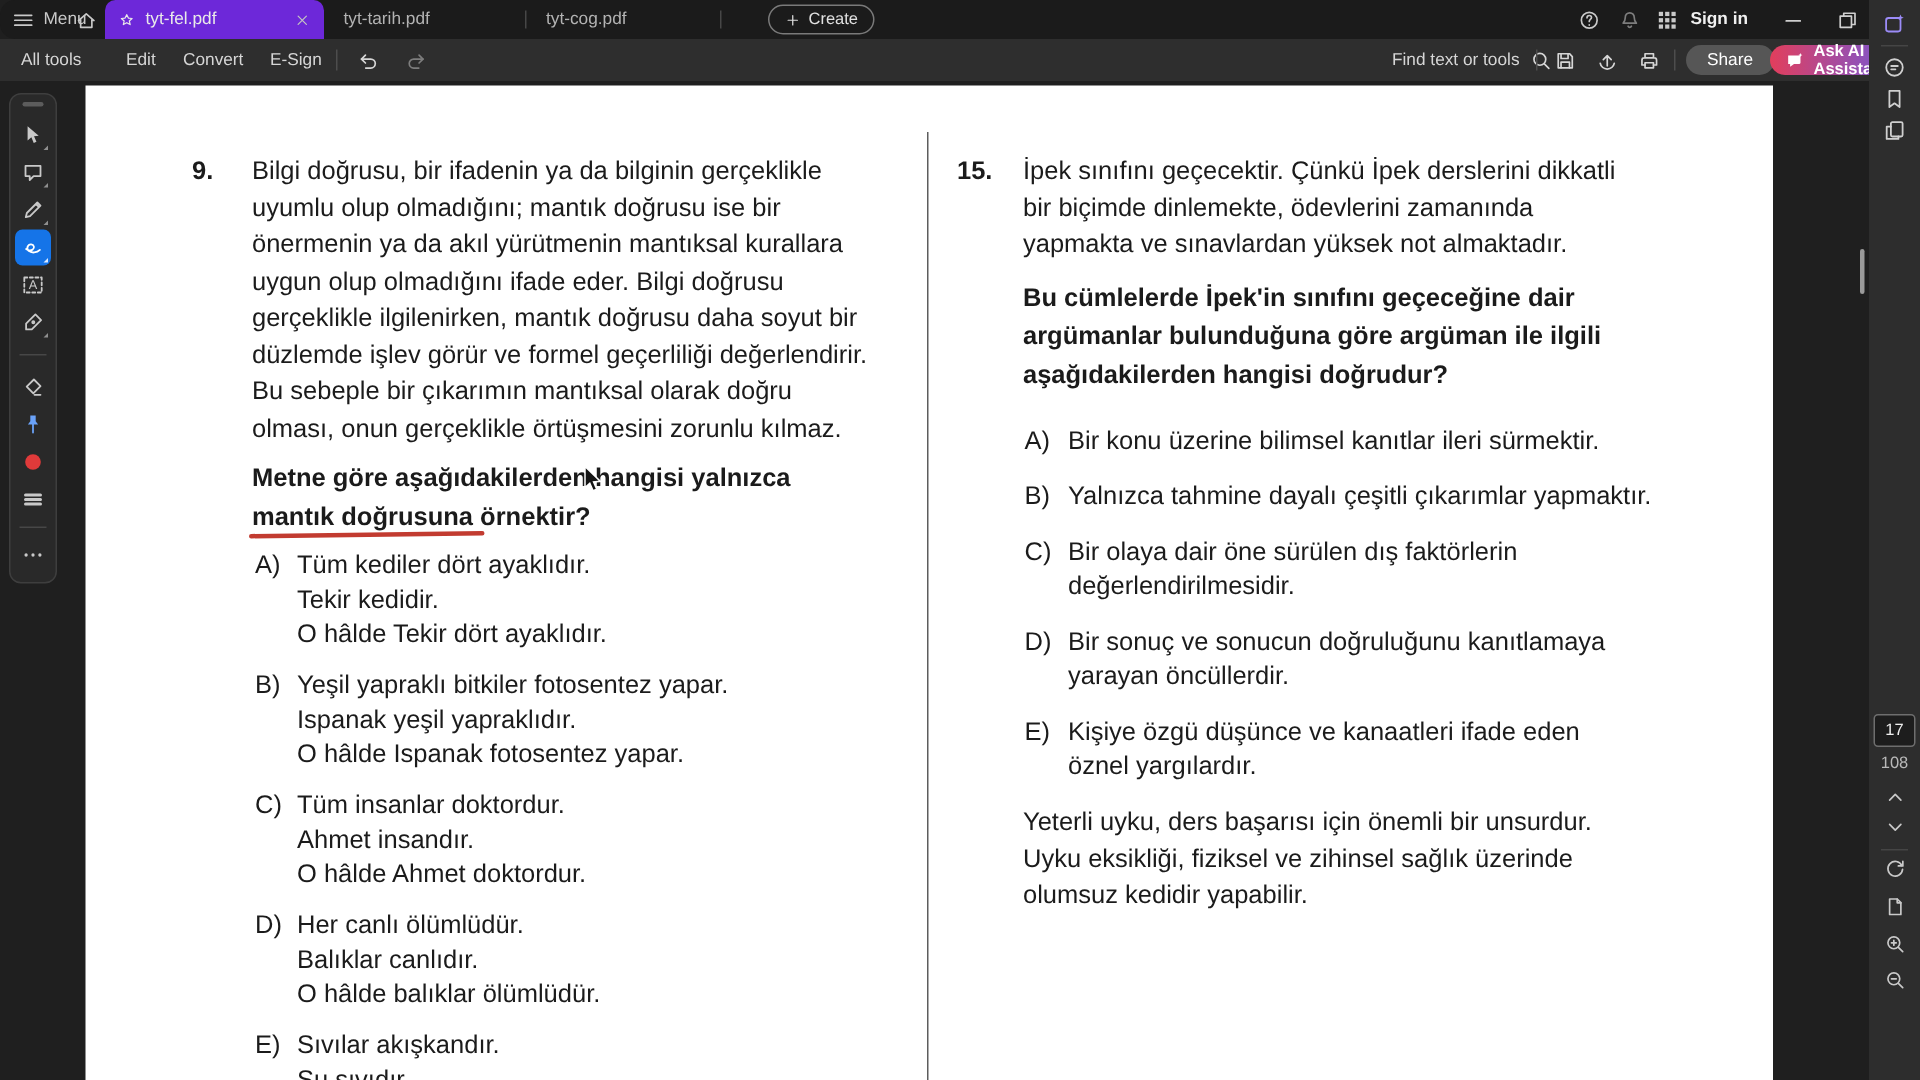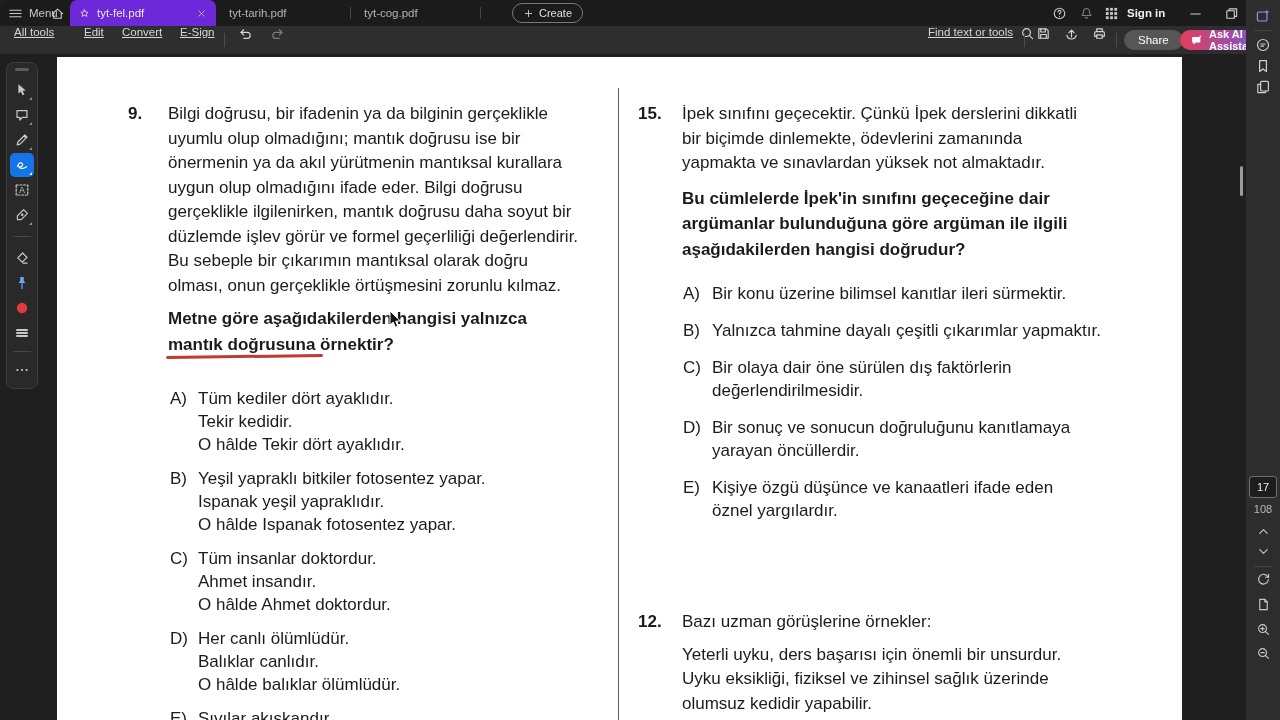--- a/index.html
+++ b/index.html
@@ -20,22 +20,22 @@
   .tab{position:absolute;top:0;height:26px;display:flex;align-items:center;
        font-size:11.5px;color:#b3b3b3;padding-left:13px;box-sizing:border-box;}
   .tab-sep{position:absolute;top:7px;width:1px;height:12px;background:#474747;}
   .create-btn{position:absolute;left:512px;top:3px;height:18px;border:1px solid #7a7a7a;
               border-radius:11px;display:flex;align-items:center;gap:5px;padding:0 10px;
               font-size:11px;color:#e0e0e0;}
   .win-ctl{color:#cfcfcf;}
 
   
   .toolbar{position:absolute;left:0;top:26px;width:100%;height:28px;background:#2e2e2e;}
-  .t-item{position:absolute;top:0;height:28px;display:flex;align-items:flex-start;gap:7px;
-          font-size:11.5px;color:#d6d6d6;text-decoration:underline;}
+  .t-item{position:absolute;top:0;height:28px;display:flex;align-items:center;gap:7px;
+          font-size:11.5px;color:#d6d6d6;}
   .v-sep{position:absolute;top:7px;width:1px;height:14px;background:#4d4d4d;}
   .dim{color:#7d7d7d;}
   .pill-share{position:absolute;left:1124px;top:4px;height:20px;background:#565656;border-radius:11px;
               display:flex;align-items:center;padding:0 14px;font-size:11.5px;color:#fff;}
   .pill-ai{position:absolute;left:1180px;top:4px;height:20px;border-radius:11px;color:#fff;
            background:linear-gradient(90deg,var(--ai-grad-1,#e23e5c),var(--ai-grad-2,#5f5cf0));
            display:flex;align-items:center;gap:6px;padding:0 10px;font-size:11px;font-weight:700;}
   .pill-ai .ic svg{width:13px;height:13px;}
 
   
@@ -48,21 +48,21 @@
   .col{position:absolute;top:45px;color:#1b1b1b;}
   .col-0{left:71px;width:482px;}
   .col-1{left:581px;width:500px;}
   .block{position:relative;white-space:pre;}
   .qnum{position:absolute;left:0;top:0;font-weight:700;}
   .opt-label{position:absolute;top:0;}
   .col-0 .indent{padding-left:40px;}   .col-1 .indent{padding-left:44px;}
   .col-0 .opt-label{left:42px;}        .col-1 .opt-label{left:45px;}
   .col-0 .block-option{padding-left:70px;} .col-1 .block-option{padding-left:74px;}
   .block-stem{font-size:17px;line-height:24.5px;margin-bottom:8px;}
-  .block-bold{font-size:17px;font-weight:700;line-height:25.5px;margin-bottom:30px;}
+  .block-bold{font-size:17px;font-weight:700;line-height:25.5px;margin-bottom:8px;}
   .block-option{font-size:17px;line-height:23px;margin-bottom:11px;}
   .block-para{font-size:17px;line-height:24.5px;margin-top:7px;}
   .col-1 .block-bold{margin-top:10px;margin-bottom:20px;}
   .col-1 .block-option{margin-bottom:14px;}
   .gap-lg{margin-top:88px;}
   .red-mark{position:relative;}
   .red-mark::after{content:"";position:absolute;left:-2px;right:-8px;bottom:-4px;height:3px;
                    background:var(--underline-red,#c23b30);border-radius:2px;transform:rotate(-0.7deg);}
 
   
@@ -302,21 +302,20 @@
           <div class="block block-option"><span class="opt-label">E)</span><div class="line">Sıvılar akışkandır.</div><div class="line">Su sıvıdır.</div></div>
         </div>
       <div class="col col-1">
           <div class="block block-stem indent"><span class="qnum">15.</span><div class="line">İpek sınıfını geçecektir. Çünkü İpek derslerini dikkatli</div><div class="line">bir biçimde dinlemekte, ödevlerini zamanında</div><div class="line">yapmakta ve sınavlardan yüksek not almaktadır.</div></div>
           <div class="block block-bold indent"><div class="line">Bu cümlelerde İpek'in sınıfını geçeceğine dair</div><div class="line">argümanlar bulunduğuna göre argüman ile ilgili</div><div class="line">aşağıdakilerden hangisi doğrudur?</div></div>
           <div class="block block-option"><span class="opt-label">A)</span><div class="line">Bir konu üzerine bilimsel kanıtlar ileri sürmektir.</div></div>
           <div class="block block-option"><span class="opt-label">B)</span><div class="line">Yalnızca tahmine dayalı çeşitli çıkarımlar yapmaktır.</div></div>
           <div class="block block-option"><span class="opt-label">C)</span><div class="line">Bir olaya dair öne sürülen dış faktörlerin</div><div class="line">değerlendirilmesidir.</div></div>
           <div class="block block-option"><span class="opt-label">D)</span><div class="line">Bir sonuç ve sonucun doğruluğunu kanıtlamaya</div><div class="line">yarayan öncüllerdir.</div></div>
           <div class="block block-option"><span class="opt-label">E)</span><div class="line">Kişiye özgü düşünce ve kanaatleri ifade eden</div><div class="line">öznel yargılardır.</div></div>
-          <div class="block block-stem indent gap-lg"><span class="qnum">12.</span><div class="line">Bazı uzman görüşlerine örnekler:</div></div>
           <div class="block block-para indent"><div class="line">Yeterli uyku, ders başarısı için önemli bir unsurdur.</div><div class="line">Uyku eksikliği, fiziksel ve zihinsel sağlık üzerinde</div><div class="line">olumsuz kedidir yapabilir.</div></div>
         </div>
       <div class="col-divider"></div>
     </div>
     <div class="scroll-thumb"></div>
 
     <div class="left-panel">
       <div class="panel-handle"></div>
       <div class="tool flyout">
           <span class="ic">

